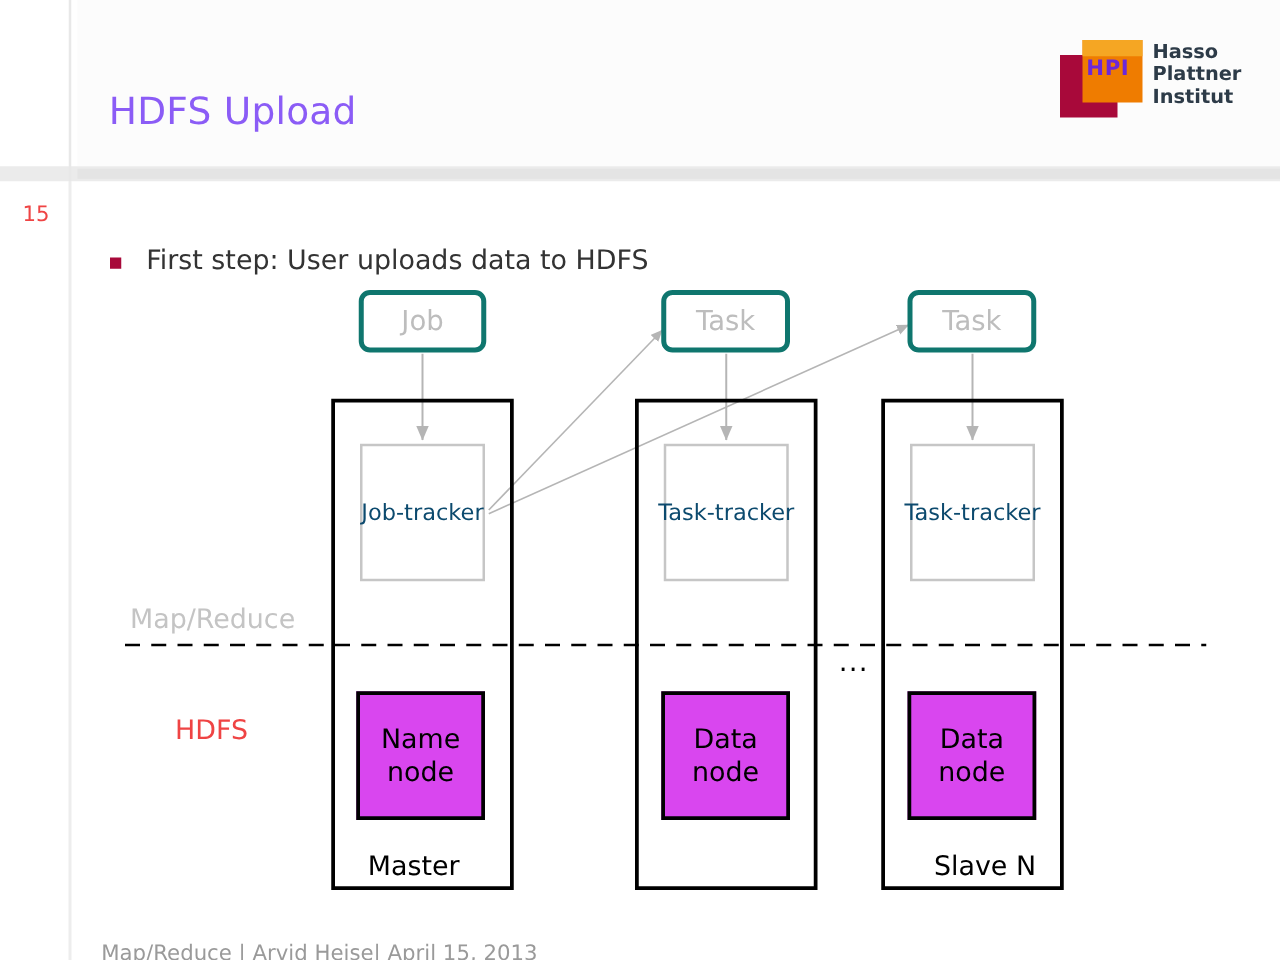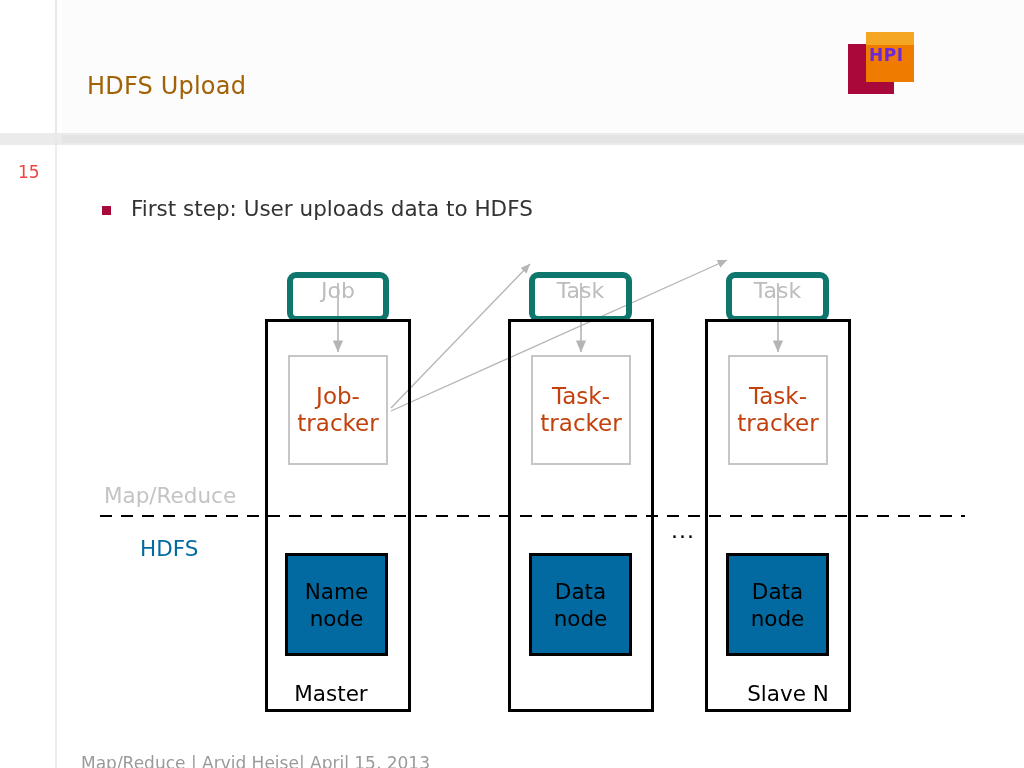--- a/index.html
+++ b/index.html
@@ -65,22 +65,22 @@
     top: 145px;
     width: 2px;
     height: 623px;
     background: #ededed;
   }
 
   .slide-title {
     position: absolute;
     left: 87px;
     top: 72px;
-    font-size: 24px;
-    color: #a16207;
+    font-size: 30px;
+    color: #8b5cf6;
     letter-spacing: 0.2px;
     white-space: nowrap;
   }
 
   .page-number {
     position: absolute;
     left: 18px;
     top: 162px;
     font-size: 17px;
     color: #ef4444;
@@ -134,21 +134,21 @@
     top: 0px;
     font-size: 15.5px;
     font-weight: bold;
     line-height: 18px;
     color: #2d3b48;
   }
 
   
   .bullet-row {
     position: absolute;
-    left: 102px;
+    left: 88px;
     top: 196px;
     display: flex;
     align-items: flex-start;
   }
   .bullet-marker {
     width: 9px;
     height: 9px;
     background: #a8093a;
     margin-top: 10px;
     margin-right: 20px;
@@ -165,81 +165,80 @@
     position: absolute;
     left: 0;
     top: 0;
     width: 1024px;
     height: 768px;
     pointer-events: none;
   }
 
   .rbox {
     position: absolute;
-    border: 6px solid #0f766e;
+    border: 4px solid #0f766e;
     border-radius: 9px;
     box-sizing: border-box;
     display: flex;
+    align-items: center;
     justify-content: center;
     font-size: 22px;
     color: #bdbdbd;
     background: transparent;
-    margin-top: 40px;
   }
 
   .column {
     position: absolute;
     border: 3px solid #000000;
     box-sizing: border-box;
     background: transparent;
   }
 
   .tracker {
     position: absolute;
     border: 2px solid #c6c6c6;
     box-sizing: border-box;
     display: flex;
-    flex-direction: column;
     align-items: center;
     justify-content: center;
-    font-size: 23px;
+    font-size: 18px;
     line-height: 27px;
-    color: #c2410c;
+    color: #0c4a6e;
     text-align: center;
   }
 
   .nodebox {
     position: absolute;
     border: 3px solid #000000;
     box-sizing: border-box;
     display: flex;
     flex-direction: column;
     align-items: center;
     justify-content: center;
     font-size: 21.5px;
     line-height: 27px;
     color: #000000;
     text-align: center;
-    background: #0369a1;
+    background: #d946ef;
   }
 
   .col-caption {
     position: absolute;
     text-align: center;
     font-size: 21.5px;
     color: #000000;
   }
 
   .layer-label {
     position: absolute;
     font-size: 21.5px;
     white-space: nowrap;
   }
   .layer-label.mr { color: #c4c4c4; margin-top: 12px; }
-  .layer-label.hdfs { color: #0369a1; }
+  .layer-label.hdfs { color: #ef4444; margin-top: 36px; }
 
   .ellipsis {
     position: absolute;
     font-size: 22px;
     color: #000000;
     letter-spacing: 1px;
   }
 
   
   .footer {
@@ -265,20 +264,25 @@
   <div class="rail-line-lower"></div>
 
   <div class="slide-title">HDFS Upload</div>
   <div class="page-number">15</div>
 
   <div class="logo">
     <div class="logo-sq-red"></div>
     <div class="logo-sq-orange"></div>
     <div class="logo-sq-orange-top"></div>
     <div class="logo-hpi">HPI</div>
+    <div class="logo-text">
+      <div>Hasso</div>
+      <div>Plattner</div>
+      <div>Institut</div>
+    </div>
   </div>
 
   <div class="bullet-row">
     <div class="bullet-marker"></div>
     <div class="bullet-text">First step: User uploads data to HDFS</div>
   </div>
 
   <svg class="diagram" viewBox="0 0 1024 768" width="1024" height="768" xmlns="http://www.w3.org/2000/svg">
     <defs>
       <marker id="ahGray" markerWidth="9" markerHeight="9" refX="7.2" refY="3.2" orient="auto" markerUnits="strokeWidth">

